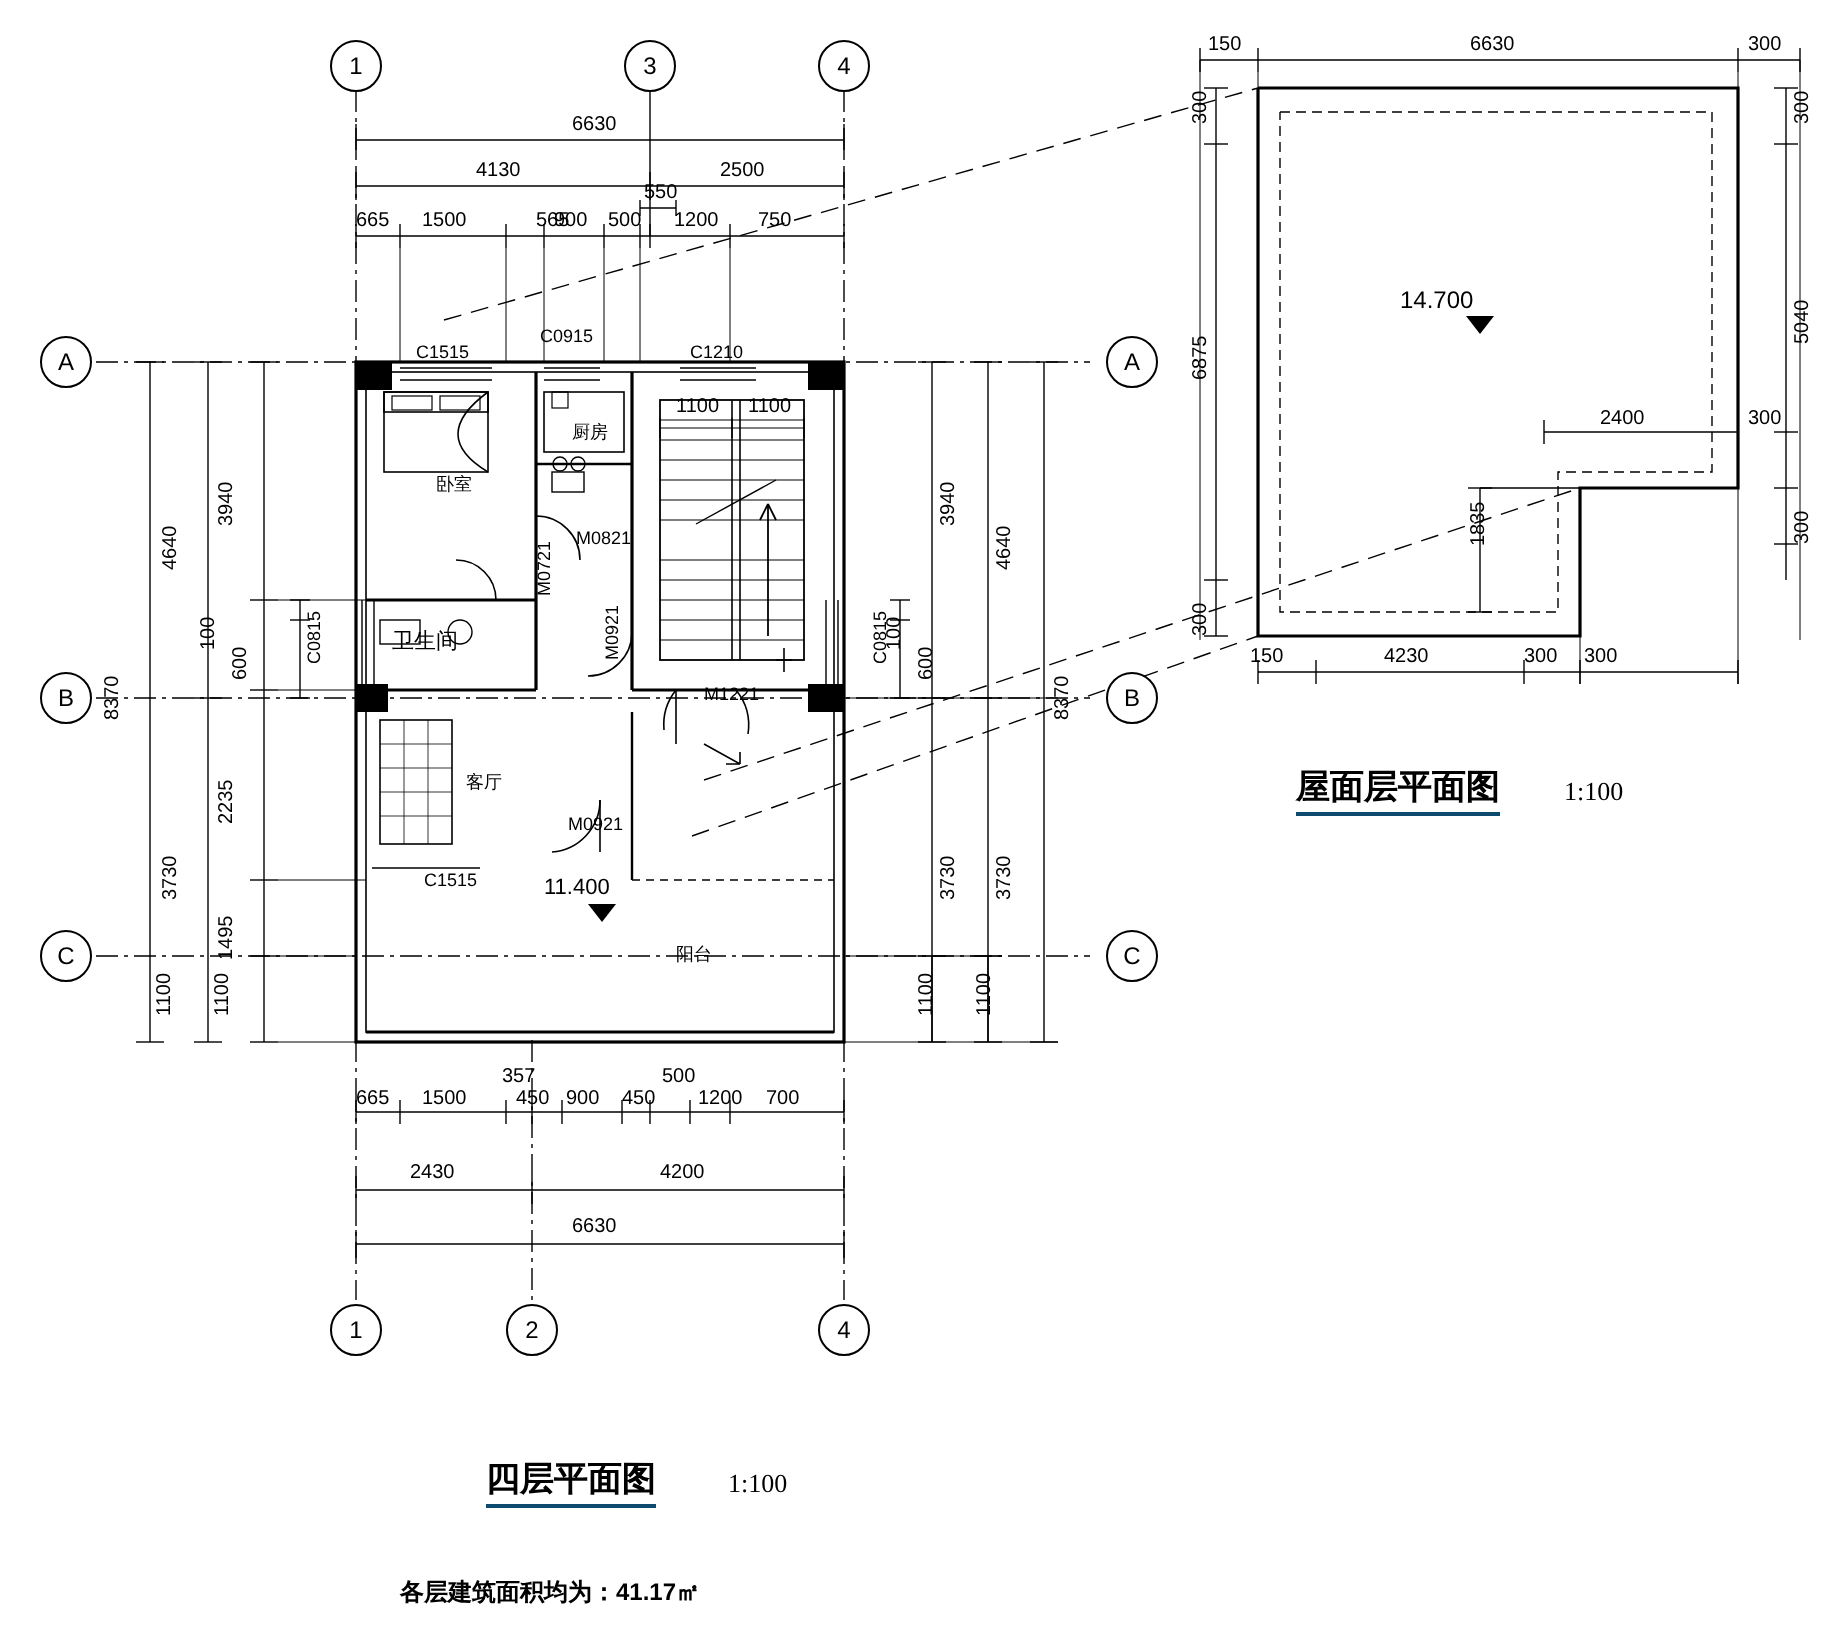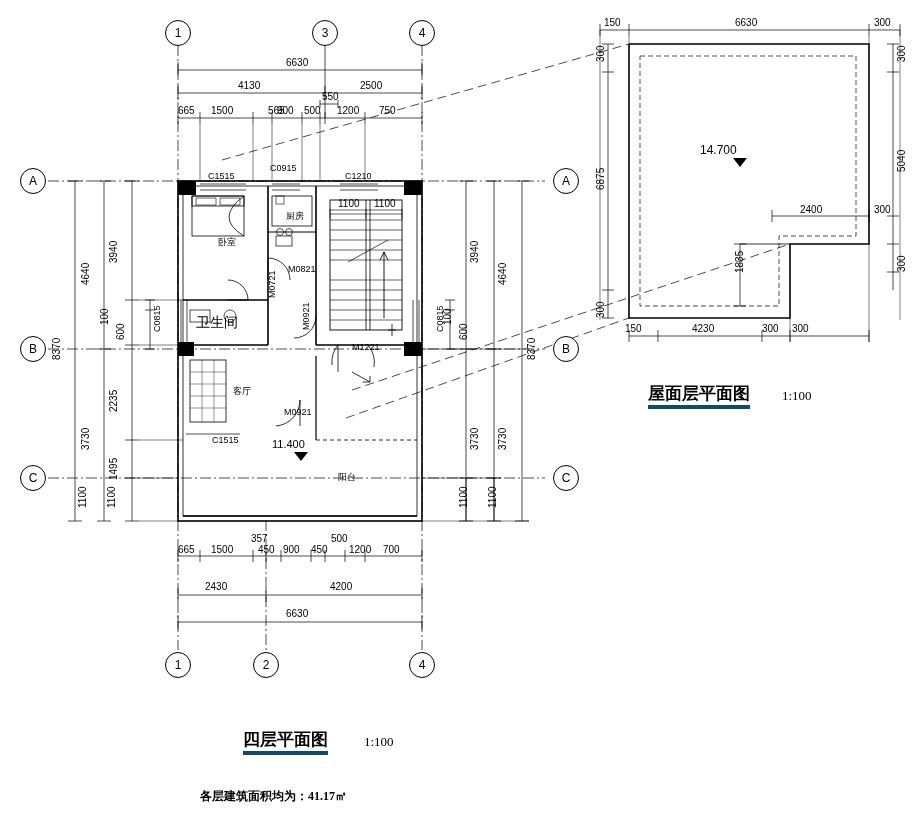--- a/index.html
+++ b/index.html
@@ -2,23 +2,23 @@
 <html><head>
 <meta charset="utf-8">
 <style>
   html,body{margin:0;padding:0;background:#ffffff;}
   body{width:922px;height:815px;position:relative;font-family:"Liberation Sans",sans-serif;color:#000;overflow:hidden;}
   .cnv{position:absolute;left:0;top:0;width:922px;height:815px;}
   .lbl{position:absolute;font-size:10px;line-height:1;white-space:nowrap;color:#000;}
   .lbl.cn{font-family:Liberation Serif, serif;}
   .bub{position:absolute;width:26px;height:26px;border:1.2px solid #000;border-radius:50%;box-sizing:border-box;display:flex;align-items:center;justify-content:center;font-size:12px;background:#fff;}
   .title{position:absolute;font-family:"DejaVu Sans",sans-serif;font-weight:bold;font-size:17px;white-space:nowrap;}
-  .title .u{border-bottom:4px solid #0c4a6e;padding-bottom:2px;}
+  .title .u{border-bottom:2px solid #0c4a6e;padding-bottom:2px;}
   .scale{position:absolute;font-size:13px;font-family:Liberation Serif, serif;}
-  .note{position:absolute;font-family:Liberation Serif, serif;font-weight:bold;font-size:12px;white-space:nowrap;}
+  .note{position:absolute;font-family:Liberation Sans, sans-serif;font-weight:bold;font-size:12px;white-space:nowrap;}
   .tri{position:absolute;width:0;height:0;border-left:7px solid transparent;border-right:7px solid transparent;border-top:9px solid #000;}
   .elev{position:absolute;font-size:11px;white-space:nowrap;}
 </style>
 </head>
 <body>
 
 <svg class="cnv" viewBox="0 0 922 815" xmlns="http://www.w3.org/2000/svg">
   <g stroke="#000" fill="none" stroke-width="0.7">
 
     <line x1="178" y1="45" x2="178" y2="545" stroke-dasharray="11,3,2,3"></line>
@@ -394,21 +394,21 @@
 <div class="lbl" style="left:443px;top:325px;transform:rotate(-90deg);transform-origin:left top">100</div>
 <div class="lbl" style="left:459px;top:340px;transform:rotate(-90deg);transform-origin:left top">600</div>
 <div class="lbl" style="left:459px;top:508px;transform:rotate(-90deg);transform-origin:left top">1100</div>
 <div class="lbl" style="left:488px;top:508px;transform:rotate(-90deg);transform-origin:left top">1100</div>
 
 <div class="lbl" style="left:338px;top:199px">1100</div>
 <div class="lbl" style="left:374px;top:199px">1100</div>
 
 <div class="lbl cn" style="left:218px;top:238px;font-size:9px">卧室</div>
 <div class="lbl cn" style="left:286px;top:212px;font-size:9px">厨房</div>
-<div class="lbl cn" style="left:196px;top:316px;font-size:14px">卫生间</div>
+<div class="lbl cn" style="left:196px;top:316px;font-size:11px">卫生间</div>
 <div class="lbl cn" style="left:233px;top:387px;font-size:9px">客厅</div>
 <div class="lbl cn" style="left:338px;top:473px;font-size:9px">阳台</div>
 
 <div class="lbl" style="left:208px;top:172px;font-size:9px">C1515</div>
 <div class="lbl" style="left:270px;top:164px;font-size:9px">C0915</div>
 <div class="lbl" style="left:345px;top:172px;font-size:9px">C1210</div>
 <div class="lbl" style="left:153px;top:332px;font-size:9px;transform:rotate(-90deg);transform-origin:left top">C0815</div>
 <div class="lbl" style="left:436px;top:332px;font-size:9px;transform:rotate(-90deg);transform-origin:left top">C0815</div>
 <div class="lbl" style="left:212px;top:436px;font-size:9px">C1515</div>
 

